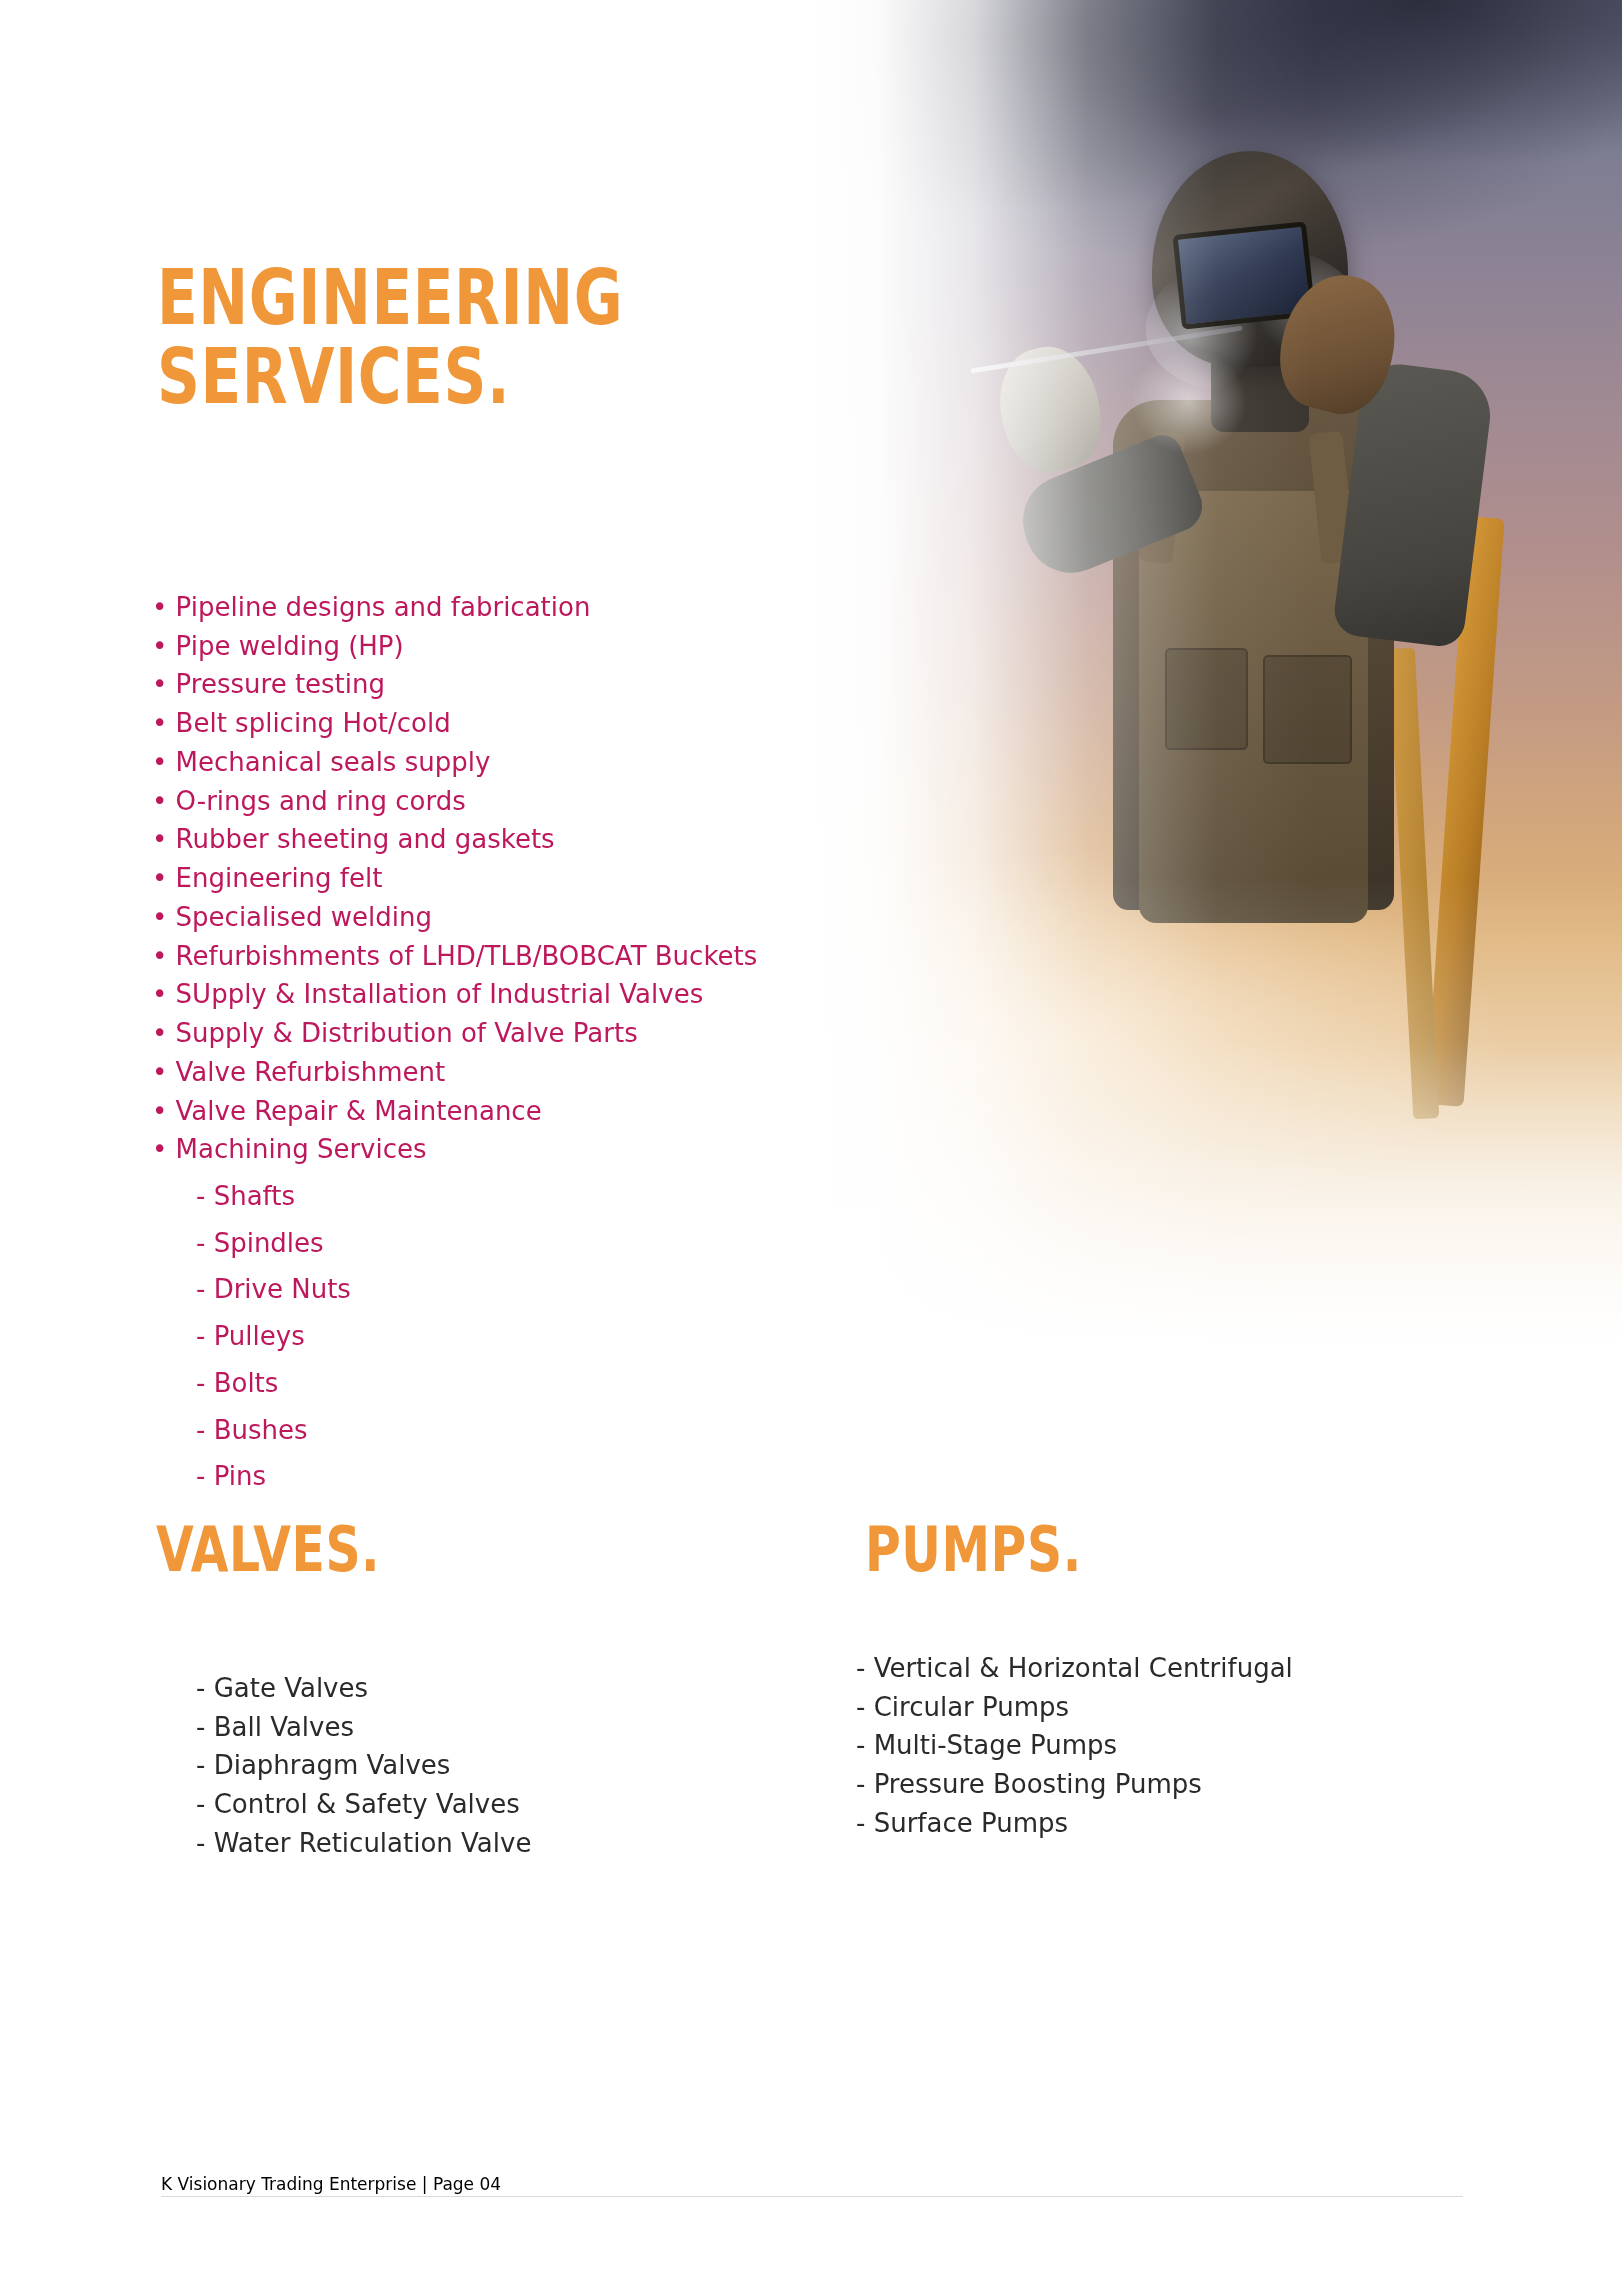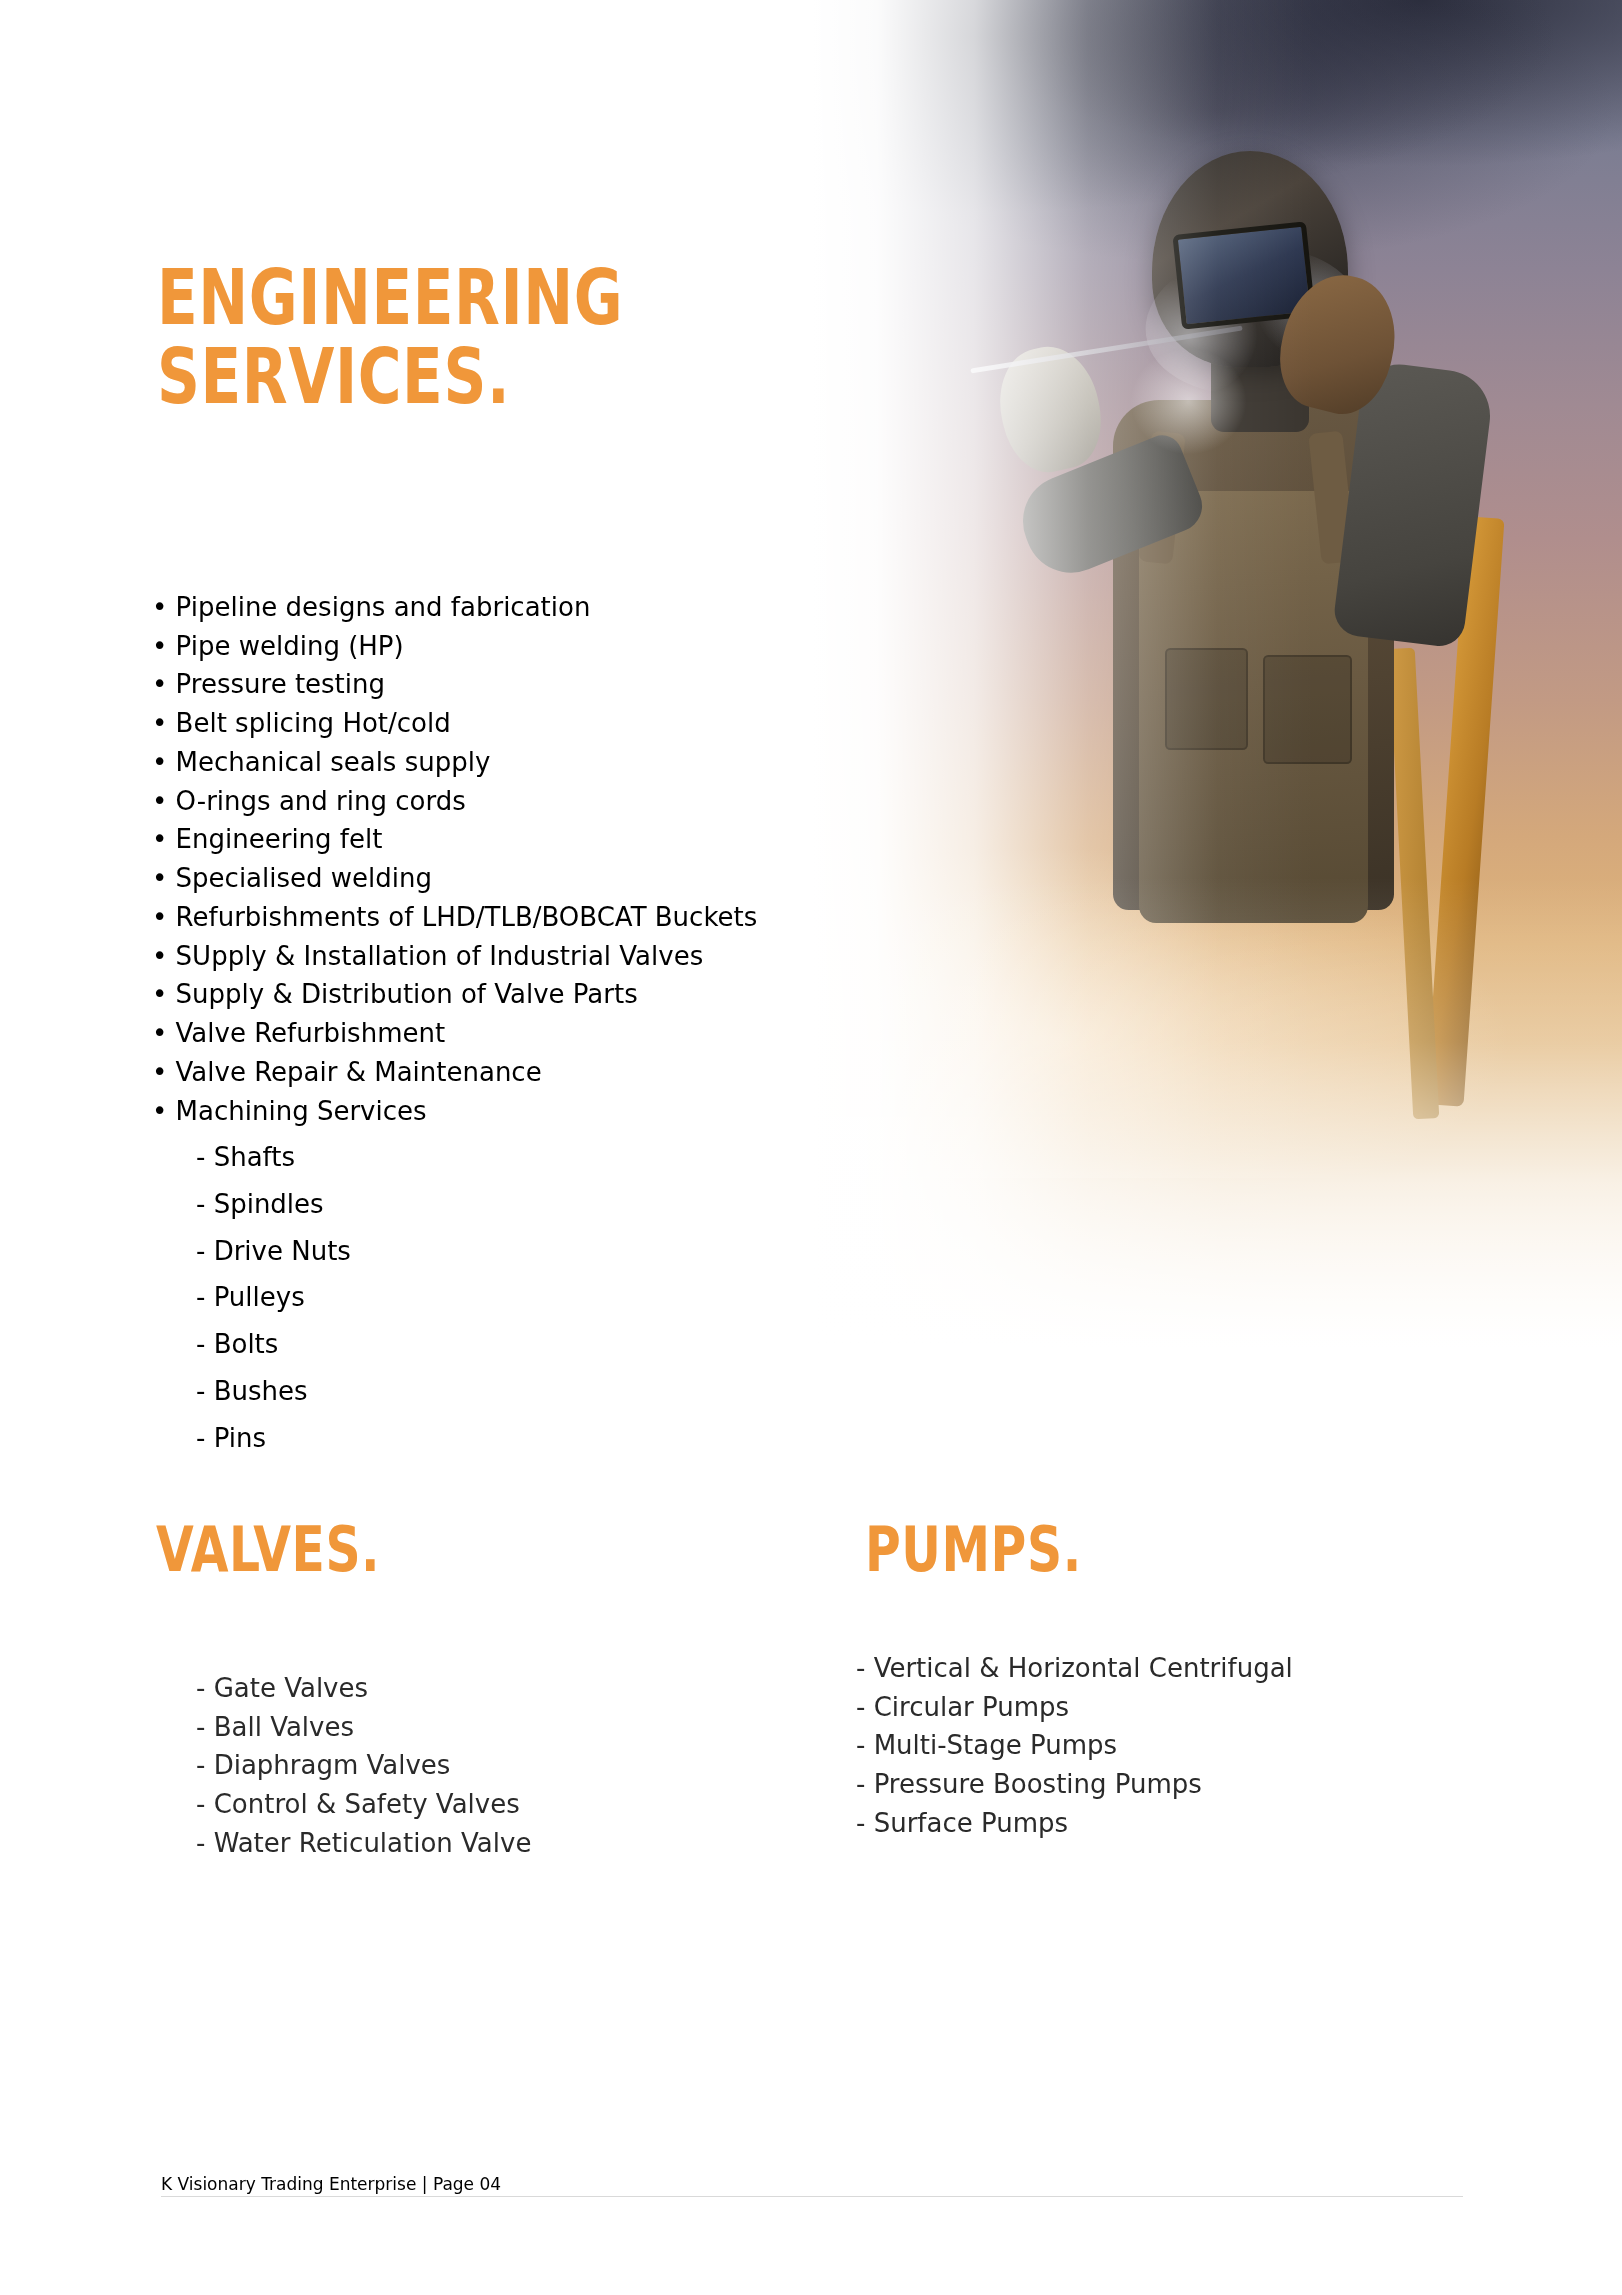--- a/index.html
+++ b/index.html
@@ -260,21 +260,21 @@
     width: 720px;
   }
 
   #services-list {
     position: absolute;
     left: 152px;
     top: 588px;
     width: 818px;
     font-size: 26px;
     line-height: 1.49;
-    color: #000000;
+    color: #be185d;
   }
   #services-list .li {
     white-space: nowrap;
   }
   #services-list .sub {
     padding-left: 44px;
     margin-top: 8px;
   }
 
   #valves-title {
@@ -375,20 +375,21 @@
     <span>SERVICES.</span>
   </h1>
 
   <div id="services-list" class="list">
     <div class="li">• Pipeline designs and fabrication</div>
     <div class="li">• Pipe welding (HP)</div>
     <div class="li">• Pressure testing</div>
     <div class="li">• Belt splicing Hot/cold</div>
     <div class="li">• Mechanical seals supply</div>
     <div class="li">• O-rings and ring cords</div>
+    <div class="li">• Rubber sheeting and gaskets</div>
     <div class="li">• Engineering felt</div>
     <div class="li">• Specialised welding</div>
     <div class="li">• Refurbishments of LHD/TLB/BOBCAT Buckets</div>
     <div class="li">• SUpply &amp; Installation of Industrial Valves</div>
     <div class="li">• Supply &amp; Distribution of Valve Parts</div>
     <div class="li">• Valve Refurbishment</div>
     <div class="li">• Valve Repair &amp; Maintenance</div>
     <div class="li">• Machining Services</div>
     <div class="li sub">- Shafts</div>
     <div class="li sub">- Spindles</div>

